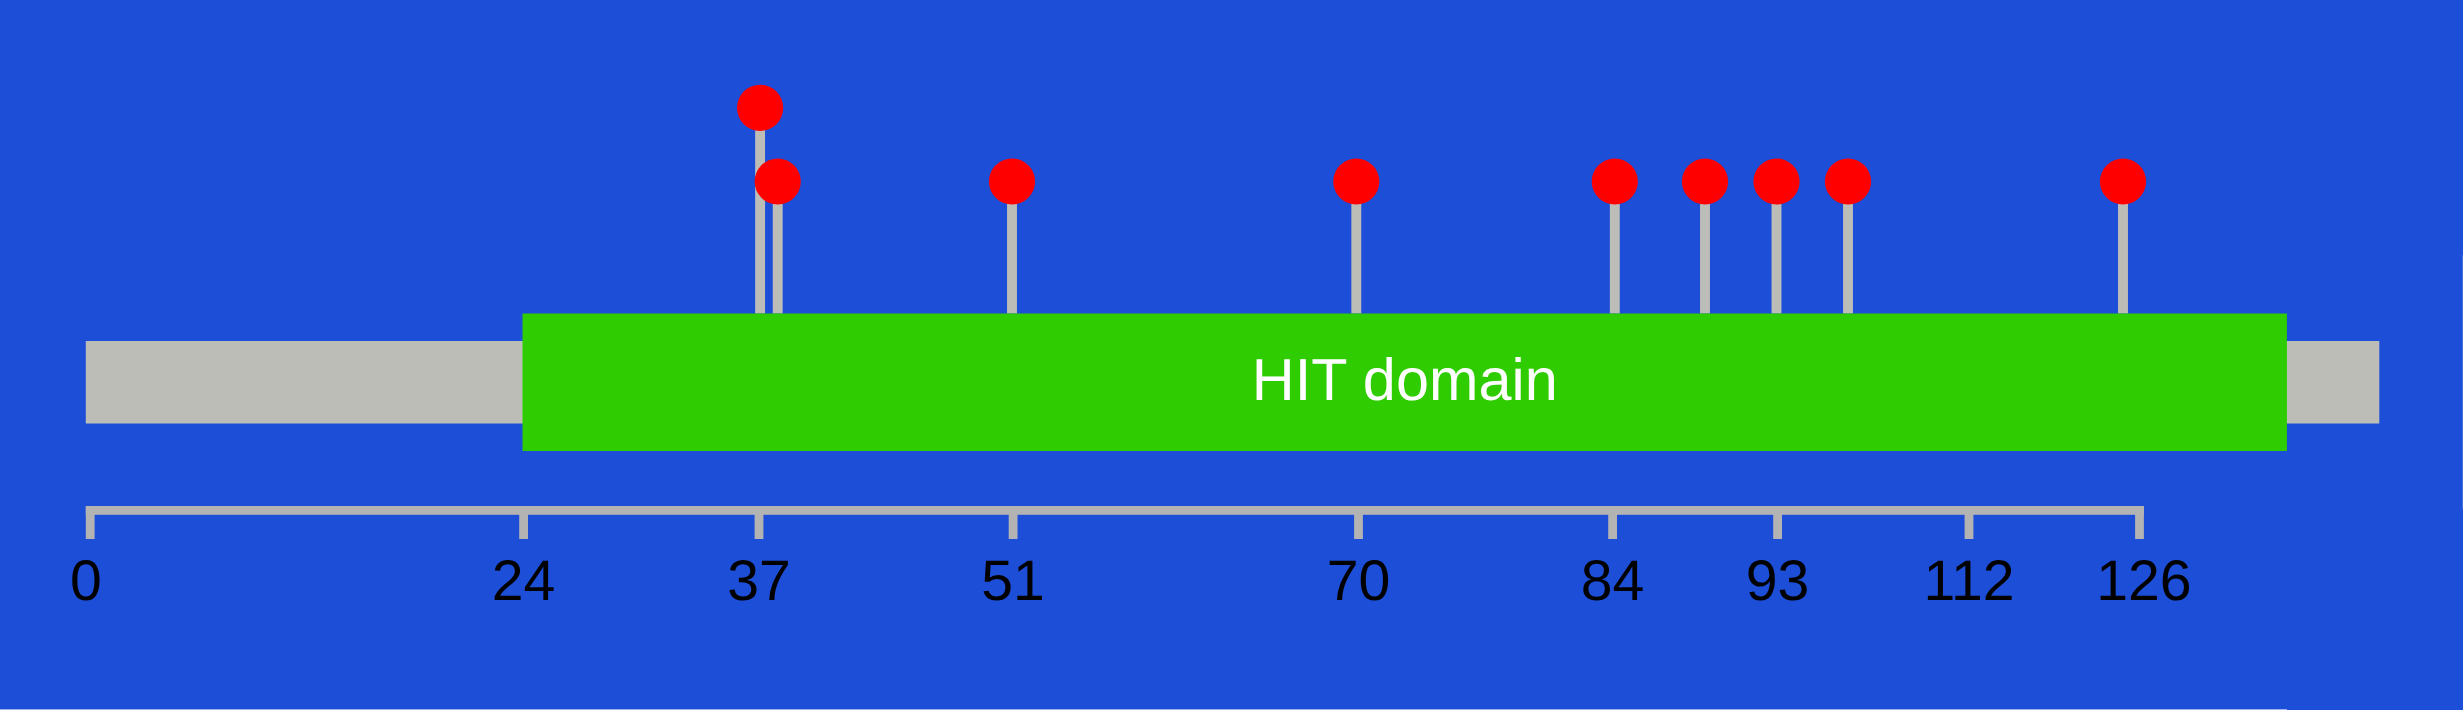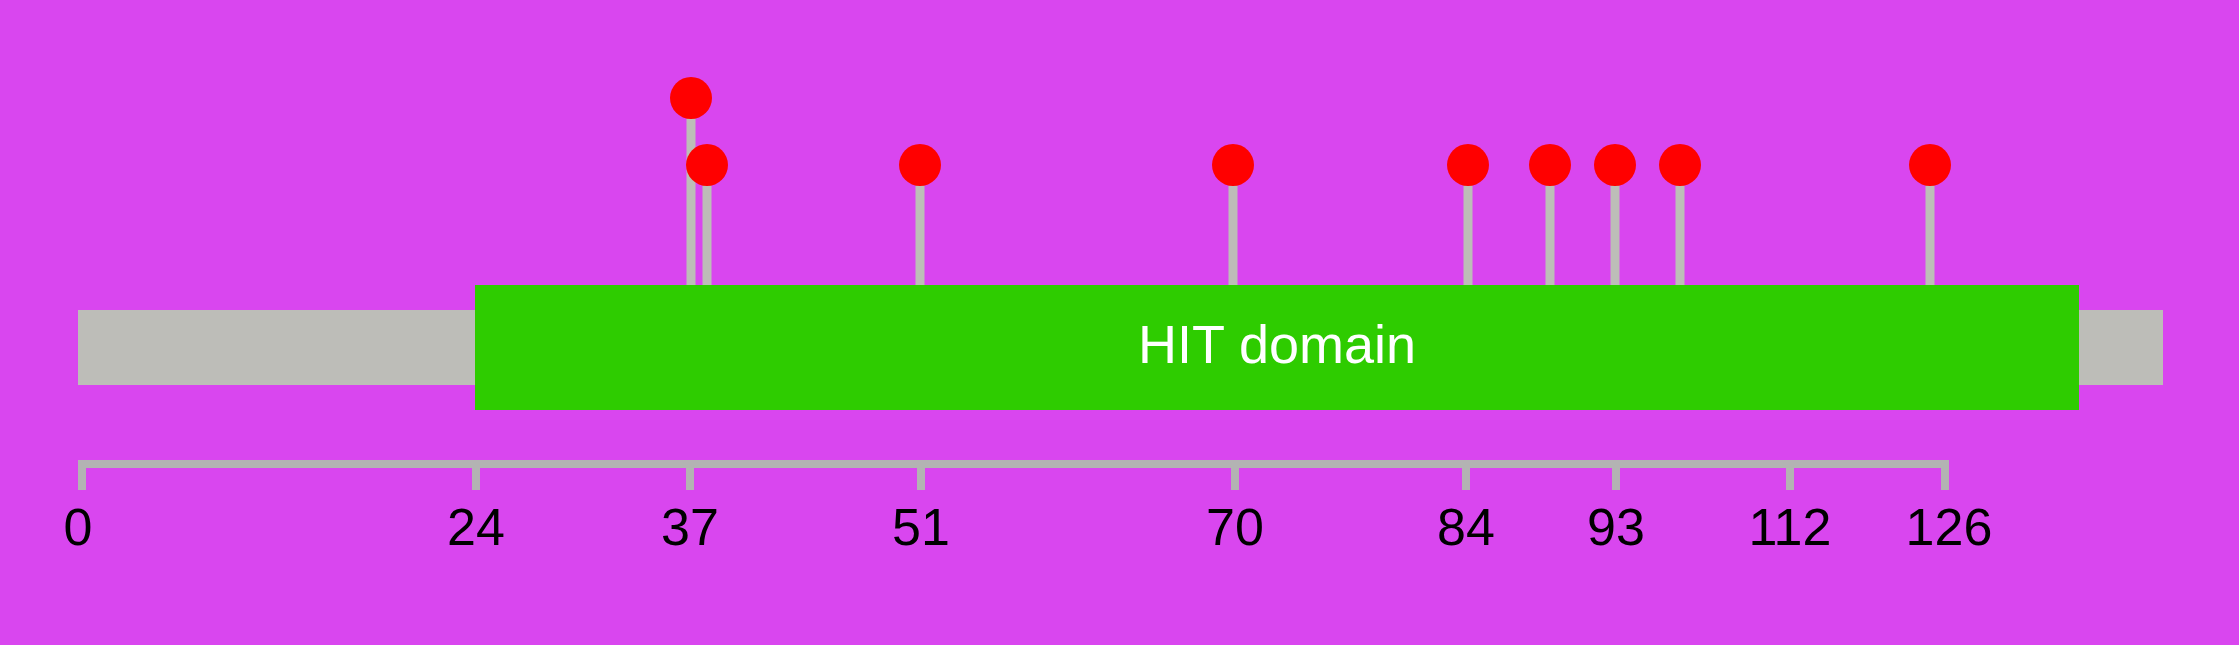--- a/index.html
+++ b/index.html
@@ -8,21 +8,21 @@
     padding: 0;
     background: #ffffff;
   }
   body {
     font-family: "Liberation Sans", sans-serif;
   }
   #stage {
     position: relative;
     width: 2239px;
     height: 645px;
-    background: #d946ef;
+    background: #1d4ed8;
     overflow: hidden;
   }
   #plot-svg {
     position: absolute;
     left: 0;
     top: 0;
     width: 2239px;
     height: 645px;
     display: block;
   }

